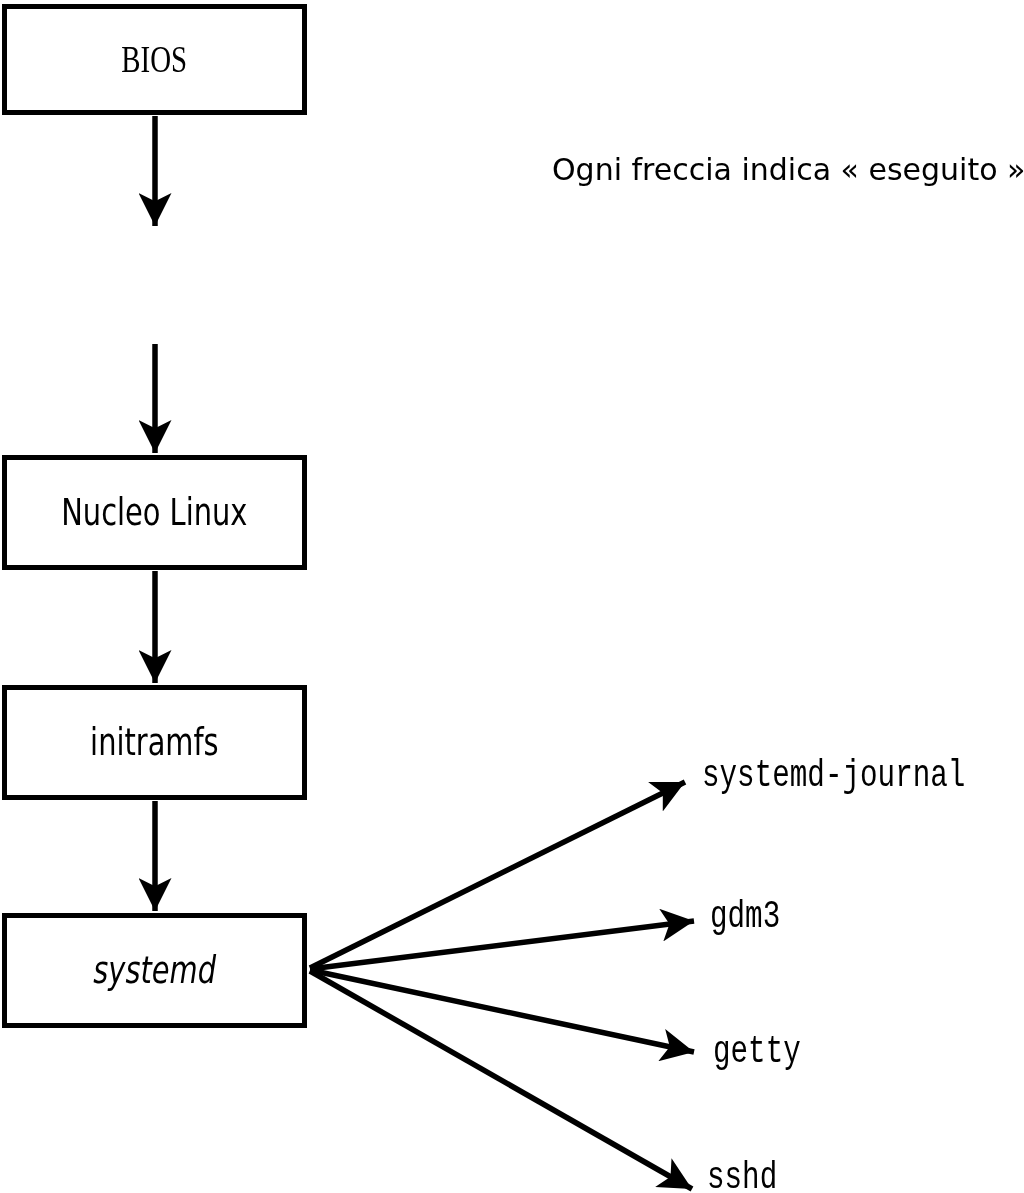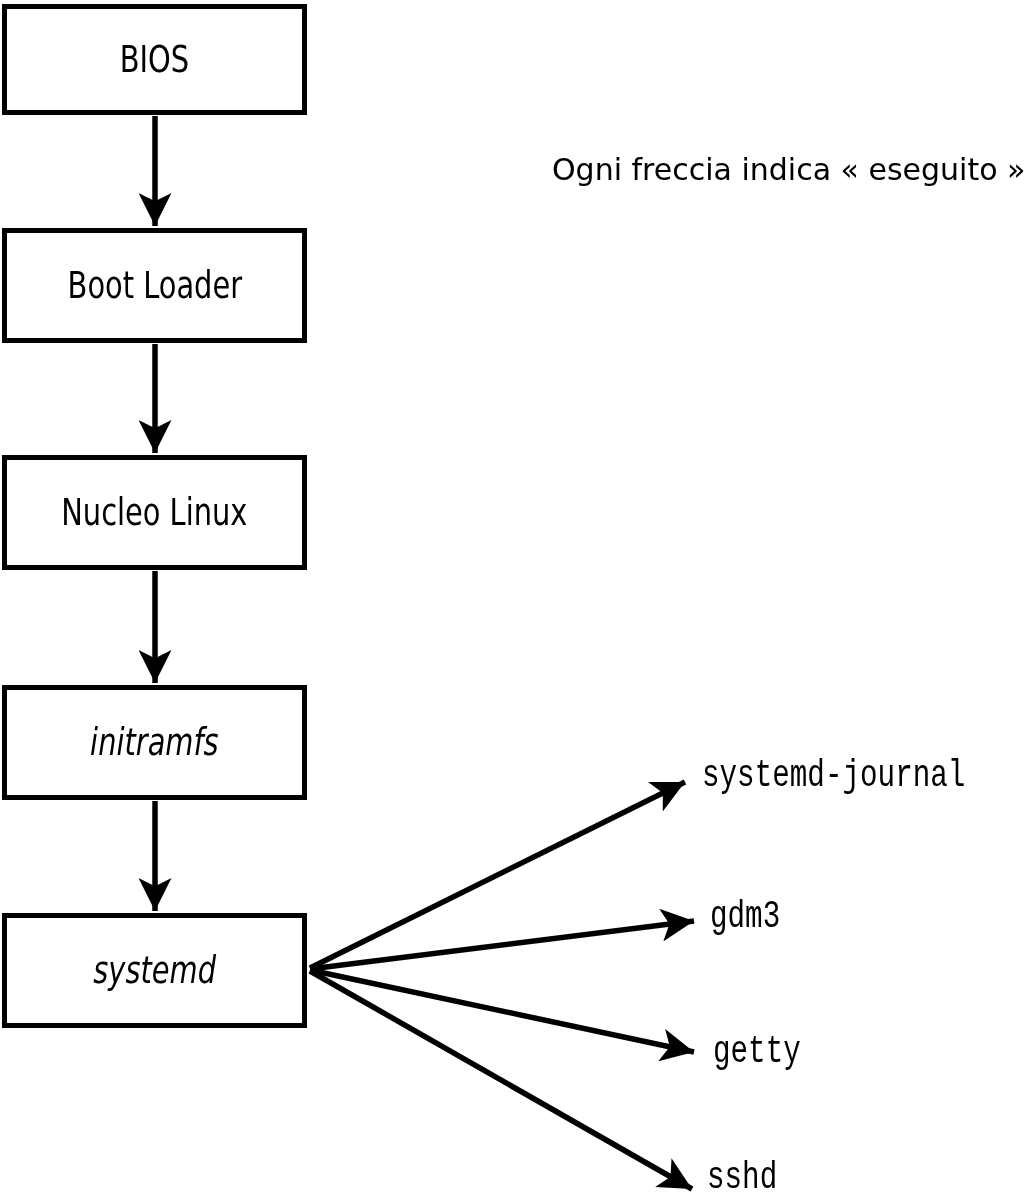--- a/index.html
+++ b/index.html
@@ -84,33 +84,30 @@
     <line x1="155" y1="344" x2="155" y2="453" stroke="#000000" stroke-width="5.5" marker-end="url(#ah)"></line>
     <line x1="155" y1="571" x2="155" y2="683" stroke="#000000" stroke-width="5.5" marker-end="url(#ah)"></line>
     <line x1="155" y1="801" x2="155" y2="911" stroke="#000000" stroke-width="5.5" marker-end="url(#ah)"></line>
 
     <line x1="310" y1="968" x2="685" y2="782" stroke="#000000" stroke-width="5.5" marker-end="url(#ah)"></line>
     <line x1="310" y1="969" x2="694" y2="921" stroke="#000000" stroke-width="5.5" marker-end="url(#ah)"></line>
     <line x1="310" y1="970" x2="694" y2="1052" stroke="#000000" stroke-width="5.5" marker-end="url(#ah)"></line>
     <line x1="310" y1="971" x2="692" y2="1189" stroke="#000000" stroke-width="5.5" marker-end="url(#ah)"></line>
   </svg>
 
-  <div class="node-box" style="top:4px; height:111px;">
+  <div class="node-box" style="top:4px; height:111px;font-family:Liberation Serif, serif;">
     <span class="node-label">BIOS</span>
   </div>
 
-  <div class="node-box" style="top:228px;">
-    <span class="node-label">Boot Loader</span>
-  </div>
 
   <div class="node-box" style="top:455px;">
     <span class="node-label">Nucleo Linux</span>
   </div>
 
-  <div class="node-box" style="top:685px;font-style:italic;">
+  <div class="node-box" style="top:685px;">
     <span class="node-label">initramfs</span>
   </div>
 
   <div class="node-box" style="top:913px;font-style:italic;">
     <span class="node-label">systemd</span>
   </div>
 
   <div class="caption">Ogni freccia indica « eseguito ».</div>
 
   <div class="service-label svc-journal">systemd-journal</div>

